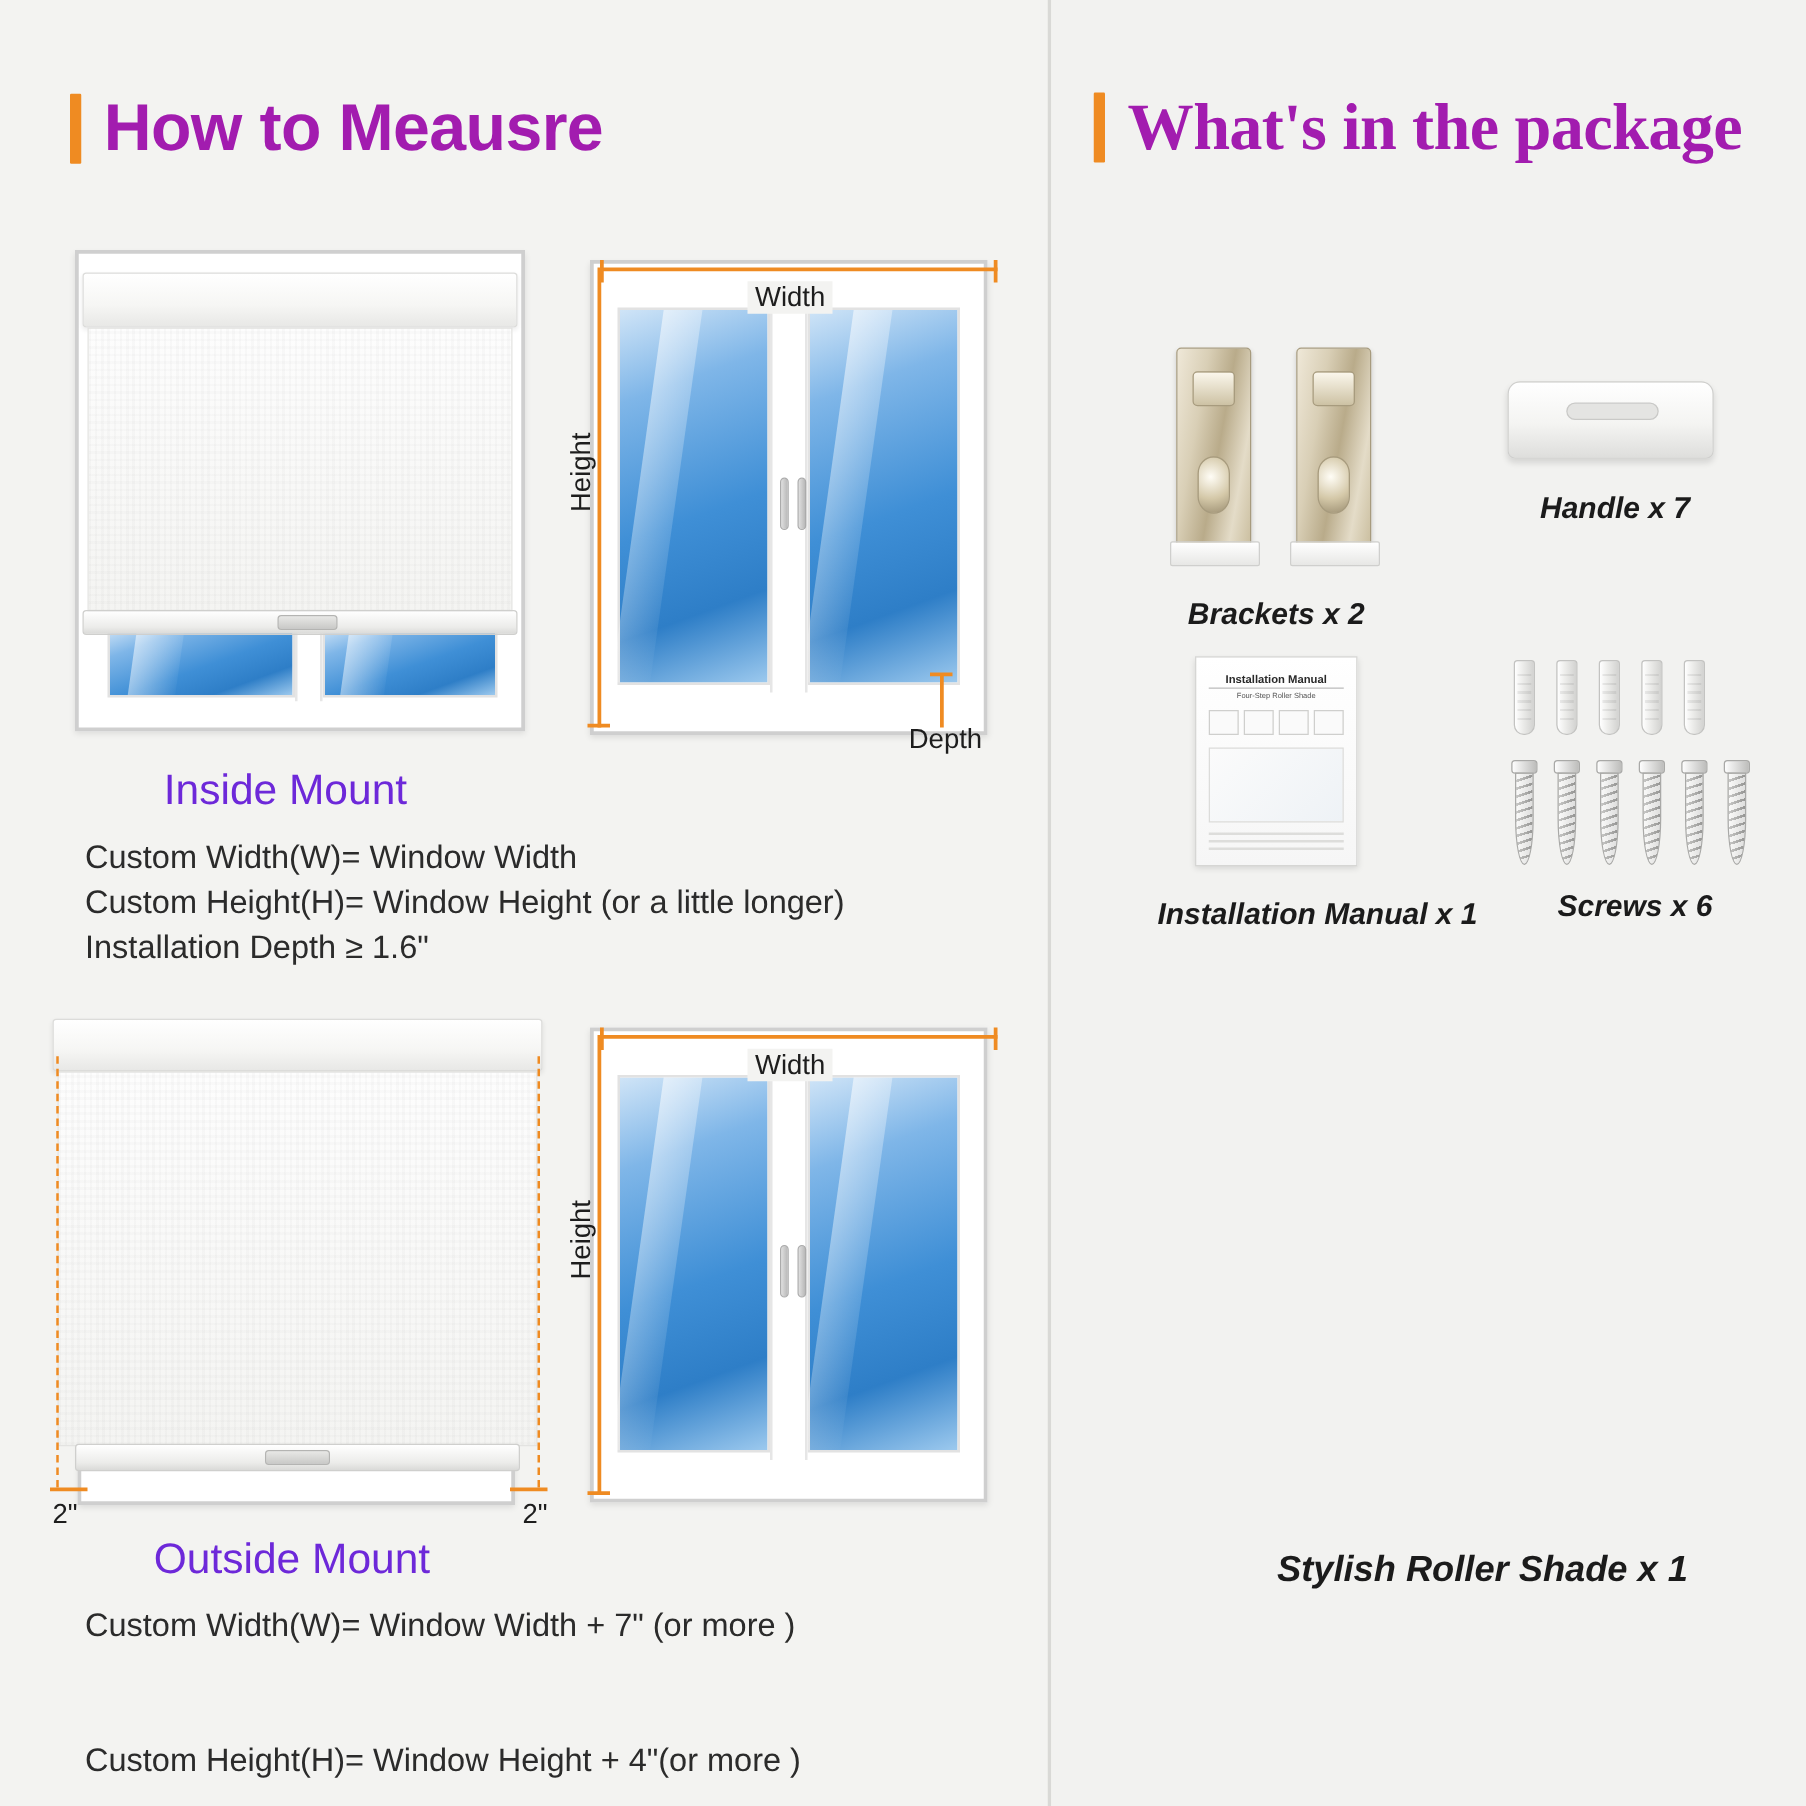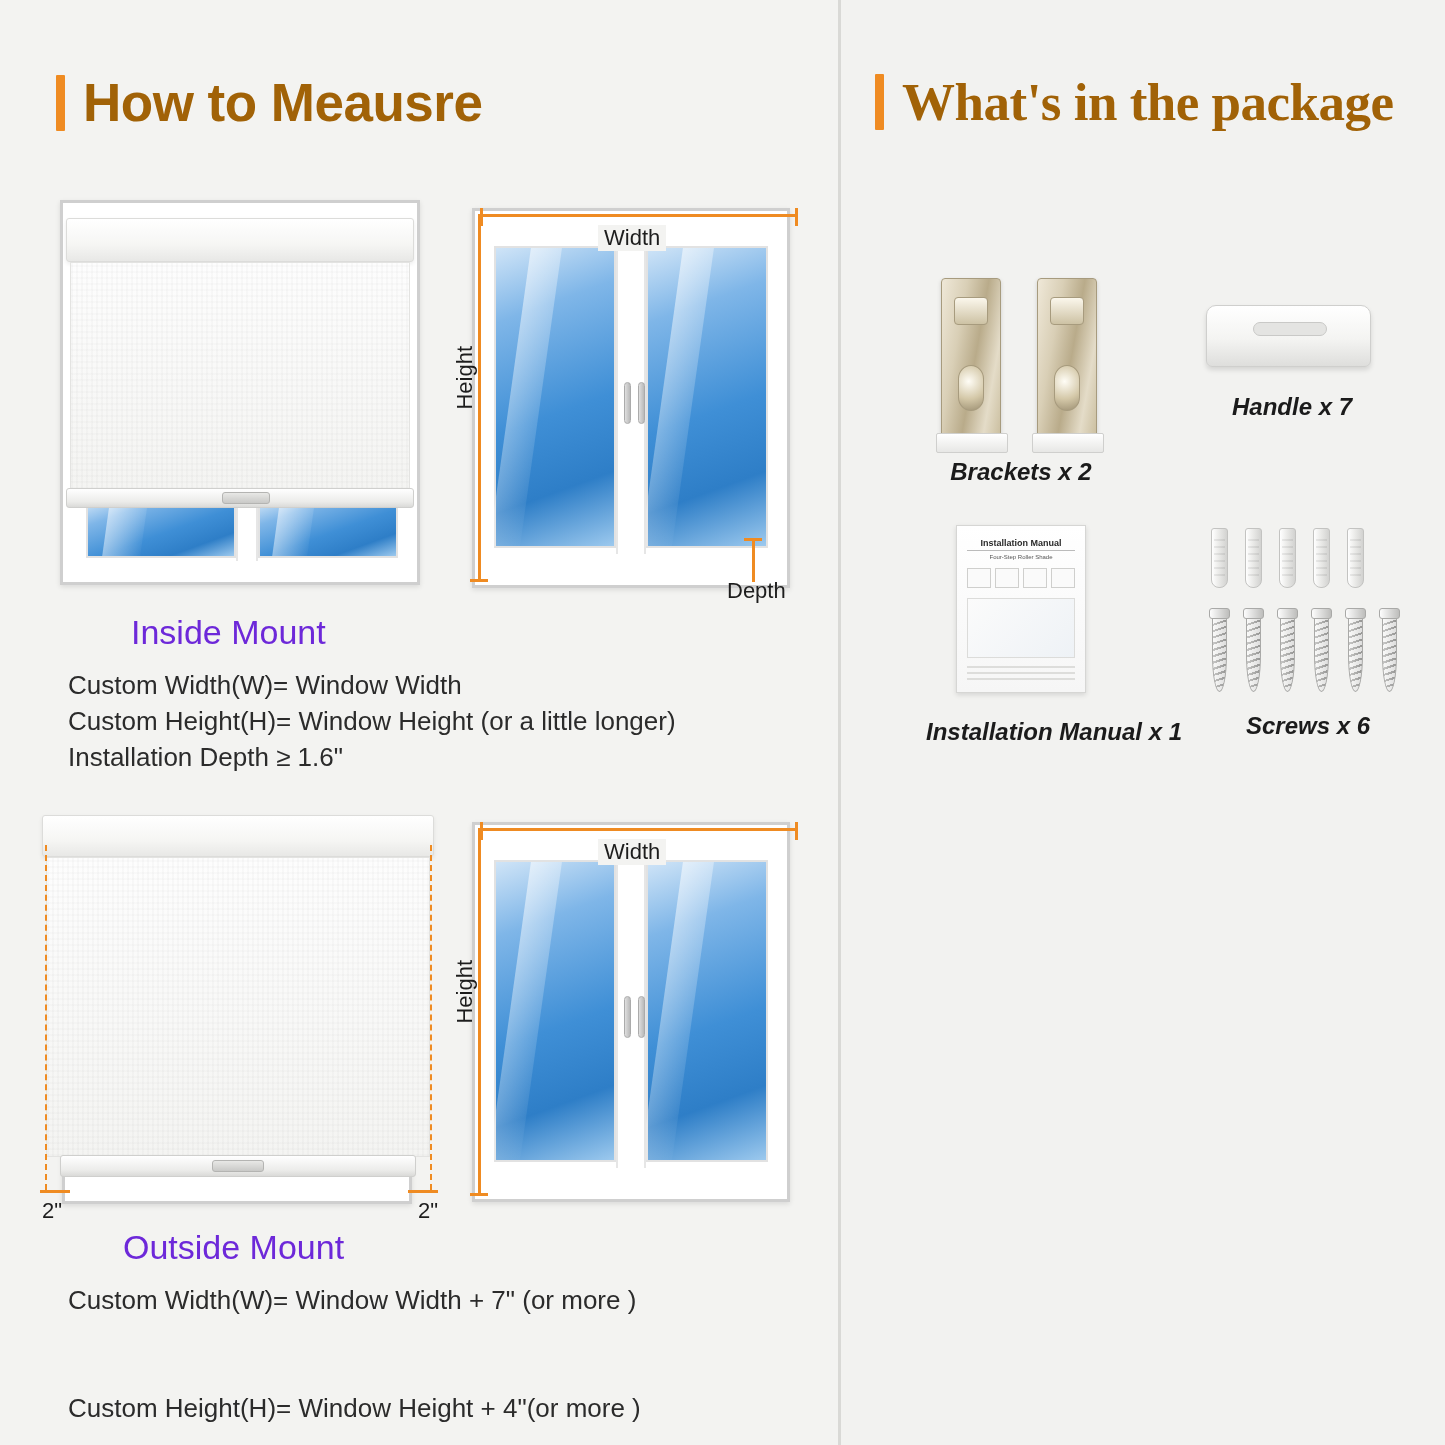--- a/index.html
+++ b/index.html
@@ -46,21 +46,21 @@
   }
   .heading .bar {
     width: 9px;
     height: 56px;
     background: #ef8b22;
     border-radius: 1px;
   }
   .heading .htext {
     font-size: 53px;
     font-weight: bold;
-    color: #a16207;
+    color: #a21caf;
     letter-spacing: -0.5px;
     white-space: nowrap;
   }
   #heading-left { position: absolute; left: 56px; top: 72px; }
   #heading-right { position: absolute; left: 34px; top: 72px; font-family: Liberation Serif, serif; }
 
   
   .winframe {
     position: absolute;
     background: #ffffff;
@@ -443,21 +443,21 @@
     </div>
 
     <div>
       <div class="bracket" style="left:100px; top:278px;">
         <div class="bracket-foot"></div>
       </div>
       <div class="bracket" style="left:196px; top:278px;">
         <div class="bracket-foot"></div>
       </div>
     </div>
-    <div class="pkg-label" style="left:100px; top:458px; width:160px;">Brackets x 2</div>
+    <div class="pkg-label" style="left:100px; top:478px; width:160px;">Brackets x 2</div>
 
     <div class="handle-piece" style="left:365px; top:305px;">
       <div class="handle-slot"></div>
     </div>
     <div class="pkg-label" style="left:376px; top:393px; width:150px;">Handle x 7</div>
 
     <div class="manual" style="left:115px; top:525px;">
       <div class="manual-title">Installation Manual</div>
       <div class="manual-sub">Four-Step Roller Shade</div>
       <div class="manual-row">
@@ -502,15 +502,16 @@
         <div class="screw-head"></div>
         <div class="screw-shaft"></div>
       </div>
       <div class="screw" style="left:541px; top:608px;">
         <div class="screw-head"></div>
         <div class="screw-shaft"></div>
       </div>
     </div>
     <div class="pkg-label" style="left:372px; top:712px; width:190px;">Screws  x 6</div>
 
+    <div class="pkg-label big" style="left:95px; top:1240px; width:500px;">Stylish Roller Shade x 1</div>
 
   </div>
 </div>
 
 </body></html>

